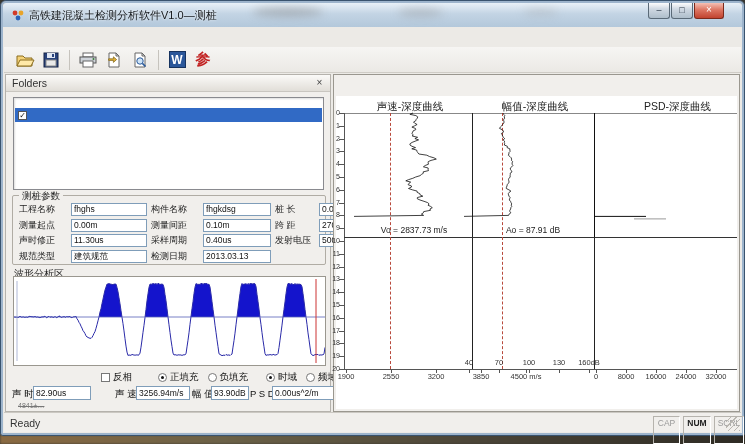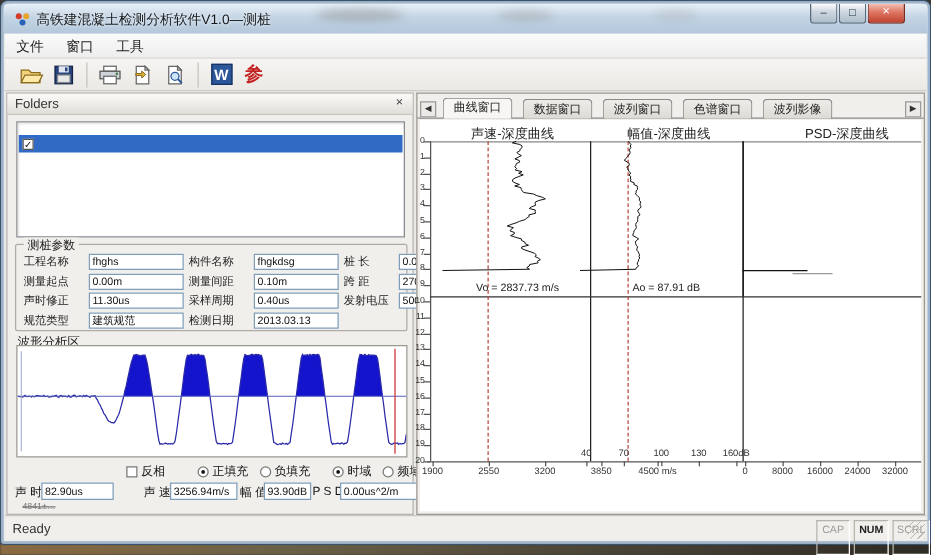--- a/index.html
+++ b/index.html
@@ -125,21 +125,20 @@
         <circle cx="6" cy="9" r="2.4" fill="#2a62b8"></circle>
       </svg>
       <span class="title-text">高铁建混凝土检测分析软件V1.0—测桩</span>
       <div class="winbtns">
         <div class="wbtn">–</div>
         <div class="wbtn">□</div>
         <div class="wbtn close">×</div>
       </div>
     </div>
 
-    <div class="menubar" id="menubar"><span class="menu-item">文件</span><span class="menu-item">窗口</span><span class="menu-item">工具</span></div>
 
     <div class="toolbar">
       <div class="tbtn">
         <svg width="19" height="16" viewBox="0 0 19 16">
           <path d="M1 4 L7 4 L9 6 L16 6 L16 14 L1 14 Z" fill="#f4d279" stroke="#8a6d1f"></path>
           <path d="M1 14 L4 8 L18 8 L15 14 Z" fill="#ffe9a8" stroke="#8a6d1f"></path>
         </svg>
       </div>
       <div class="tbtn">
         <svg width="16" height="16" viewBox="0 0 16 16">
@@ -257,29 +256,20 @@
           <div class="rfield" style="left: 130px; top: 0px; width: 54px;">3256.94m/s</div>
           <div class="rlabel" style="left: 186px; top: 2px;">幅 值</div>
           <div class="rfield" style="left: 205px; top: 0px; width: 38px;">93.90dB</div>
           <div class="rlabel" style="left: 244px; top: 2px;">P S D</div>
           <div class="rfield" style="left: 266px; top: 0px; width: 68px;">0.00us^2/m</div>
         </div>
       <div class="tiny-text">4841±…</div>
     </div>
 
     <div class="right-panel">
-      <div class="tabstrip" id="tabstrip">
-        <div class="tab-arrow" style="left:2px;">◀</div>
-        <div class="tab-arrow" style="right:2px;">▶</div>
-      <div class="tab active" style="left: 20px;">曲线窗口</div>
-          <div class="tab" style="left: 84px;">数据窗口</div>
-          <div class="tab" style="left: 148px;">波列窗口</div>
-          <div class="tab" style="left: 212px;">色谱窗口</div>
-          <div class="tab" style="left: 276px;">波列影像</div>
-        </div>
       <div class="chart-box" id="chart-box">
           <div class="chead" style="left: 74px;">声速-深度曲线</div>
           <div class="chead" style="left: 199px;">幅值-深度曲线</div>
           <div class="chead" style="left: 341.5px;">PSD-深度曲线</div>
           <div class="hline" style="left: 8px; width: 393px; top: 17px; background: rgb(136, 136, 136);"></div>
           <div class="vline" style="left: 8px; top: 17px; height: 256px; background: rgb(85, 85, 85);"></div>
           <div class="vline" style="left: 136px; top: 17px; height: 256px; background: rgb(34, 34, 34);"></div>
           <div class="vline" style="left: 258px; top: 17px; height: 256px; background: rgb(34, 34, 34);"></div>
           <div class="hline" style="left: 6px; width: 395px; top: 273px; background: rgb(85, 85, 85);"></div>
           <div class="hline" style="left: 8px; width: 393px; top: 141.16px; background: rgb(51, 51, 51);"></div>

